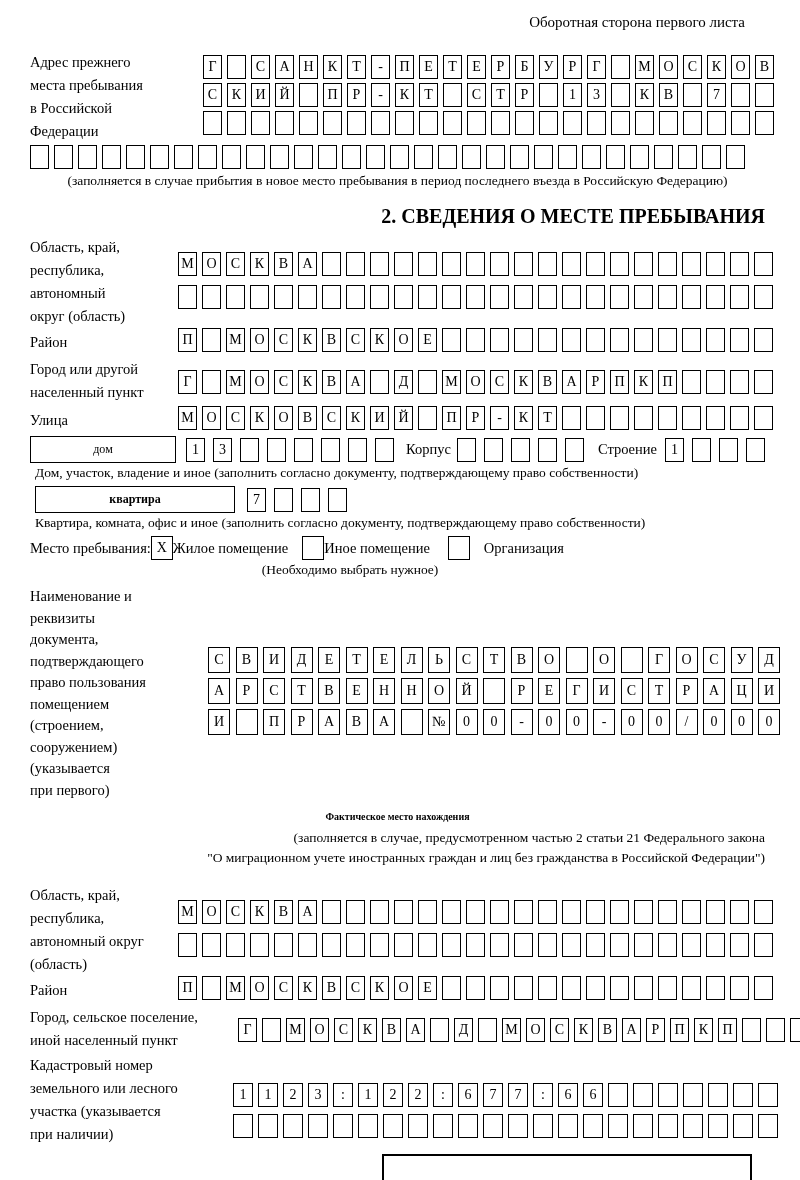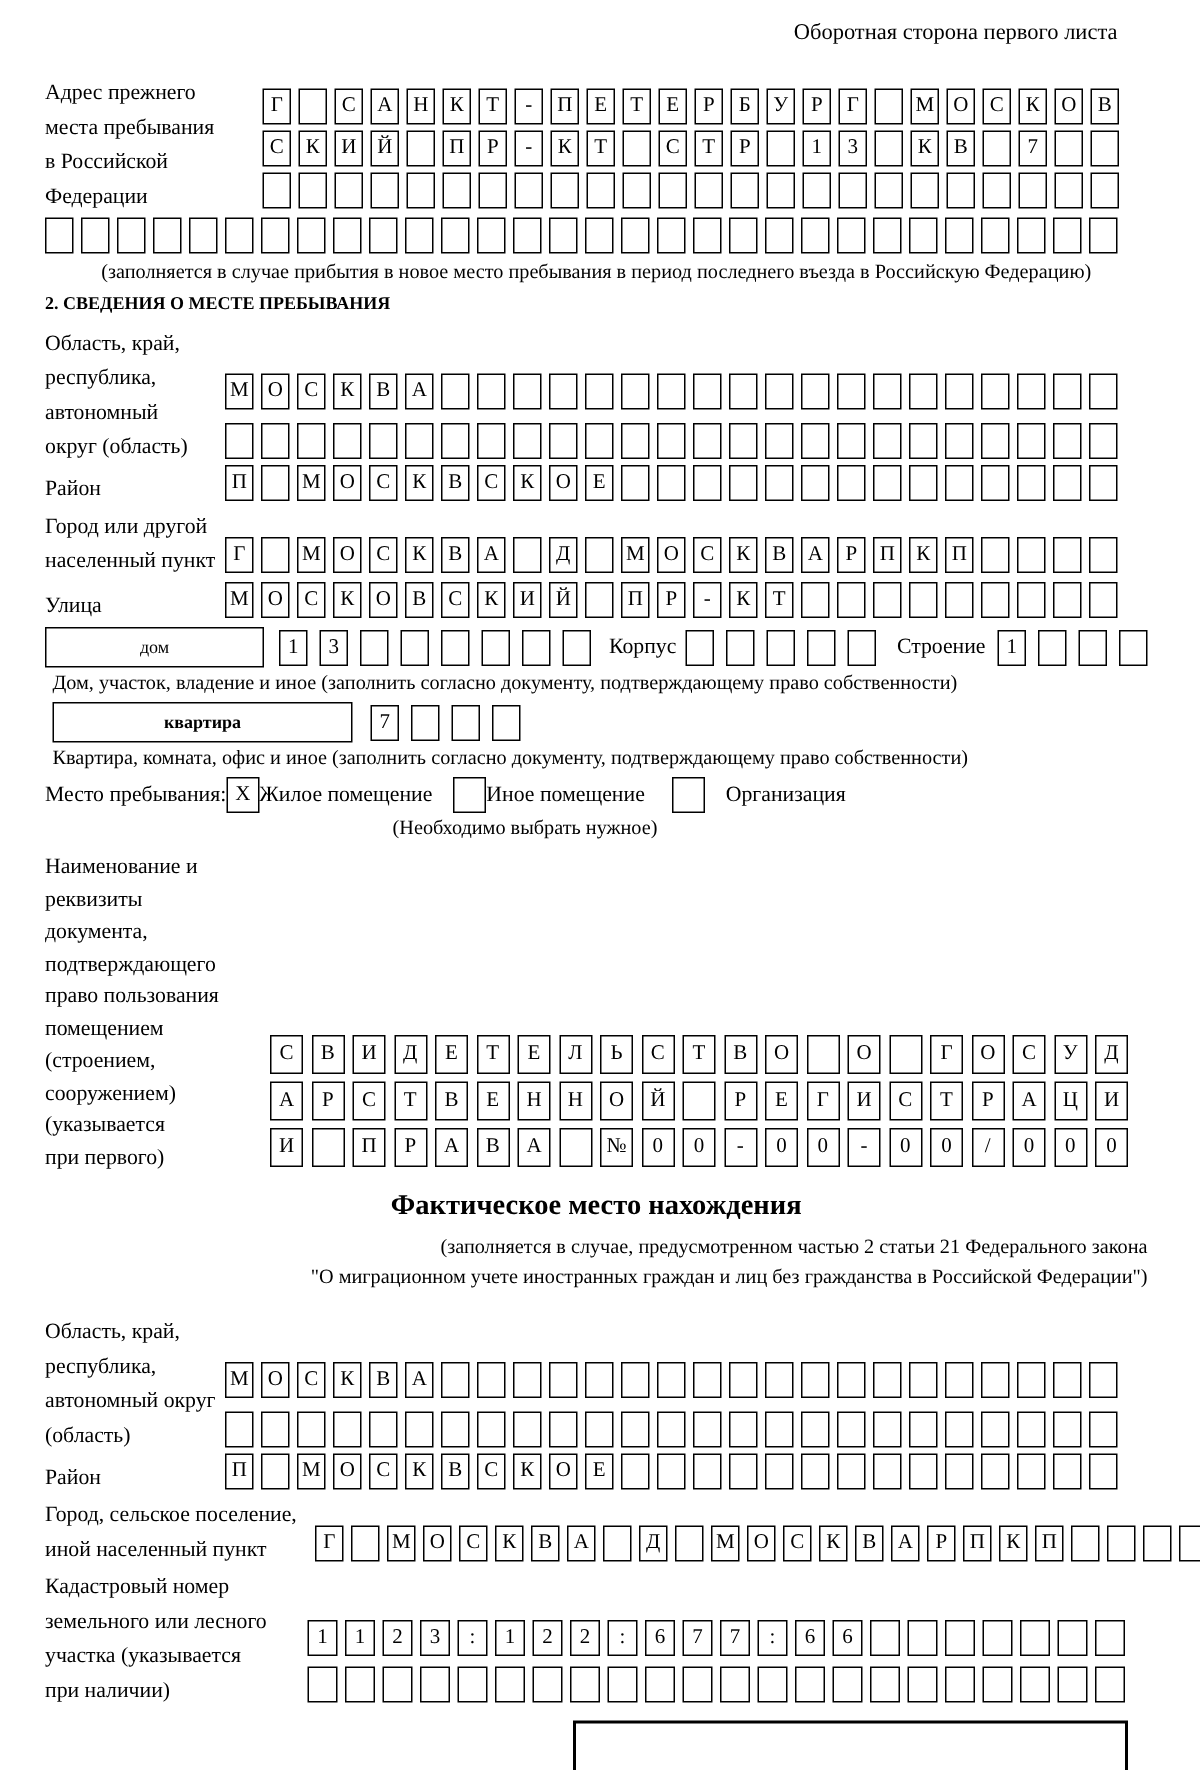--- a/index.html
+++ b/index.html
@@ -1,34 +1,34 @@
 <!DOCTYPE html>
 <html><head>
 <meta charset="utf-8">
 <style>
   html,body{margin:0;padding:0;background:#fff;}
   body{width:800px;height:1180px;overflow:hidden;color:#000;
        font-family:"Liberation Serif","DejaVu Serif",serif;}
   .page{padding:14px 35px 0 30px;box-sizing:border-box;width:800px;}
   .hdr{text-align:right;font-size:15px;padding-right:20px;margin-bottom:20px;}
   .lbl{font-size:14.5px;line-height:23px;white-space:pre-line;}
-  .blk{display:flex;align-items:flex-end;}
+  .blk{display:flex;align-items:center;gap:28px;}
   .lblcol{flex:0 0 145px;}
   .lblcol2{flex:0 0 120px;}
   .cellrow{display:flex;gap:5px;margin-bottom:4px;}
   .cell{box-sizing:border-box;width:19px;height:24px;border:1.8px solid #000;
         display:flex;align-items:center;justify-content:center;
         font-size:14px;line-height:1;}
   .doccells .cell{width:22px;height:26px;}
   .doccells{gap:5.5px;margin-bottom:5px;}
   .cadcells .cell{width:20px;}
   .fullrow{margin-top:2px;}
   .note{font-size:13.5px;text-align:center;margin:2px 0 6px 0;}
-  .h2{font-size:12px;font-weight:bold;text-align:left;margin:6px 0 8px 0;}
-  .h3{font-size:19px;font-weight:bold;text-align:center;margin:10px 0 6px 0;}
+  .h2{font-size:20px;font-weight:bold;text-align:right;margin:16px 0 8px 0;}
+  .h3{font-size:10px;font-weight:bold;text-align:center;margin:10px 0 6px 0;}
   .inline-lbl{font-size:14.5px;}
   .boxfield{box-sizing:border-box;border:1.8px solid #000;height:27px;display:flex;
             align-items:center;justify-content:center;font-size:12px;}
   .dom-box{width:168px;margin-right:10px;}
   .kv-box{width:200px;margin-left:5px;margin-right:12px;font-weight:bold;}
   .hrow{display:flex;align-items:center;margin-bottom:2px;}
   .hrow .cellrow{margin-bottom:0;}
   .caption{font-size:13.5px;margin:1px 0 5px 5px;font-family:Liberation Serif, serif;}
   .stay{display:flex;align-items:center;margin-top:4px;}
   .cb{box-sizing:border-box;width:22px;height:24px;border:1.8px solid #000;

